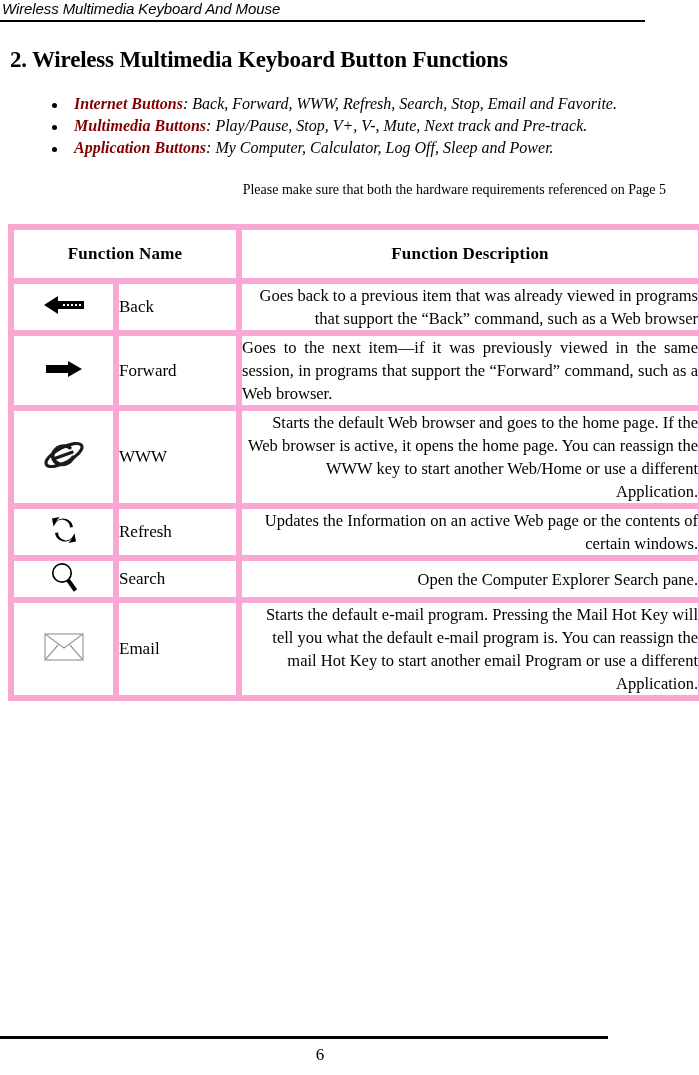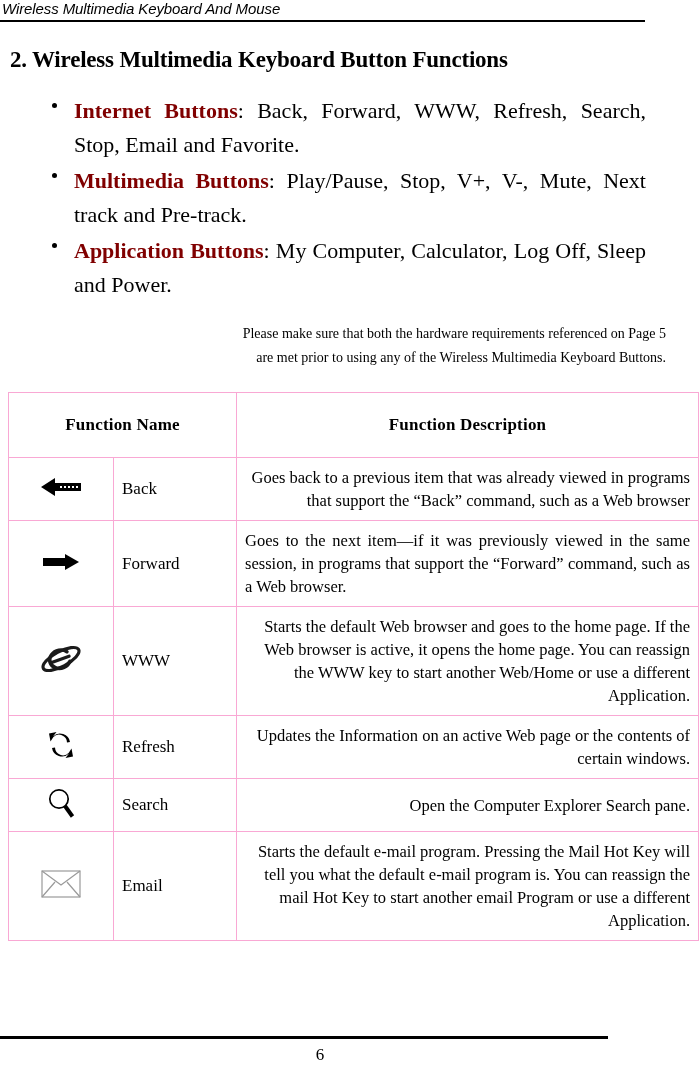--- a/index.html
+++ b/index.html
@@ -66,24 +66,25 @@
     list-style: none;
     margin: 0 0 0 0;
     padding: 0;
     width: 660px;
   }
   ul.bullets > li {
     position: relative;
     margin: 0 0 2px 0;
     padding-left: 66px;
     padding-right: 22px;
-    font-size: 22px;
-    line-height: 34px;
+    font-size: 16px;
+    line-height: 20px;
     text-align: justify;
     text-justify: inter-word;
+    font-style: italic;
   }
   ul.bullets > li .bullet-dot {
     position: absolute;
     left: 44px;
     top: 9px;
     width: 5px;
     height: 5px;
     border-radius: 50%;
     background: #000000;
   }
@@ -103,22 +104,22 @@
 
   
   table.fn-table {
     margin-top: 22px;
     margin-left: 0px;
     width: 690px;
     border-collapse: collapse;
     table-layout: fixed;
   }
   table.fn-table td, table.fn-table th {
-    border: 1px solid #f9a8d4;
-    padding: 8px;
+    border: 6px solid #f9a8d4;
+    padding: 0;
     vertical-align: middle;
   }
   col.c-icon { width: 105px; }
   col.c-name { width: 123px; }
   col.c-desc { width: 462px; }
 
   th.head-cell {
     font-size: 17px;
     font-weight: bold;
     text-align: center;
@@ -198,21 +199,20 @@
     <li>
       <span class="bullet-dot"></span><span class="term">Multimedia Buttons</span><span>: </span><span>Play/Pause, Stop, V+, V-, Mute, Next track and Pre-track.</span>
     </li>
     <li>
       <span class="bullet-dot"></span><span class="term">Application Buttons</span><span>: </span><span>My Computer, Calculator, Log Off, Sleep and Power.</span>
     </li>
   </ul>
 
   <p class="notice">
     <span>Please make sure that both the hardware requirements referenced on Page 5</span><br>
-    <span>are met prior to using any of the Wireless Multimedia Keyboard Buttons.</span>
   </p>
 
   <table class="fn-table">
     <colgroup>
       <col class="c-icon">
         <col class="c-name">
         <col class="c-desc">
     </colgroup>
     <thead>
       <tr>

